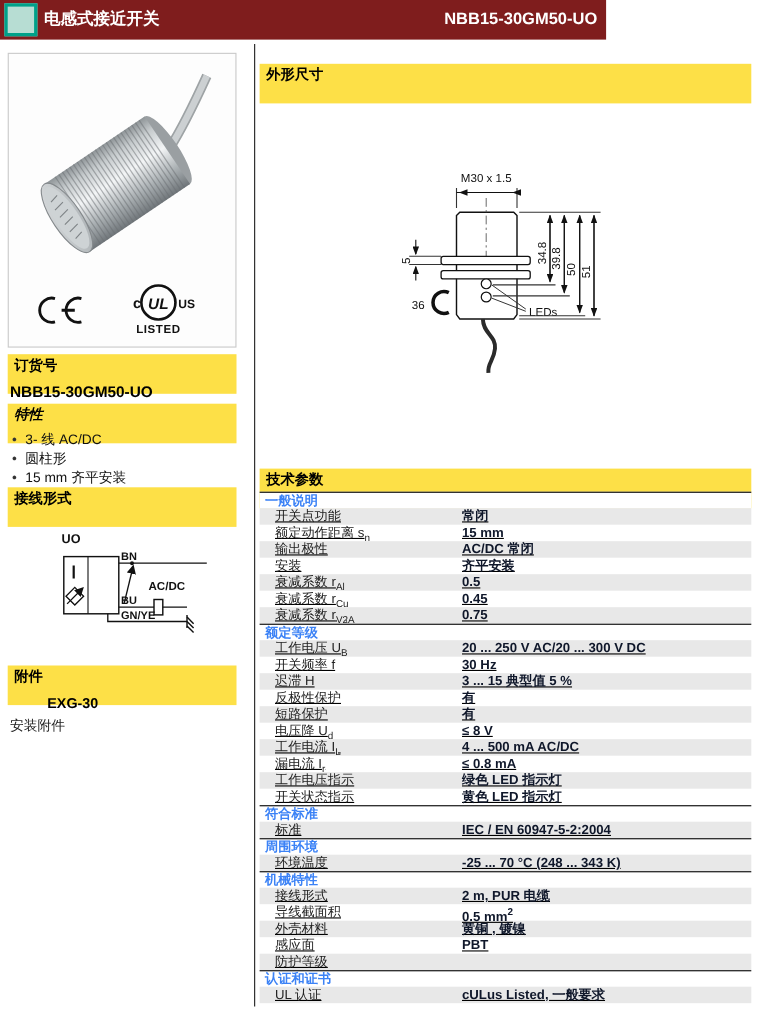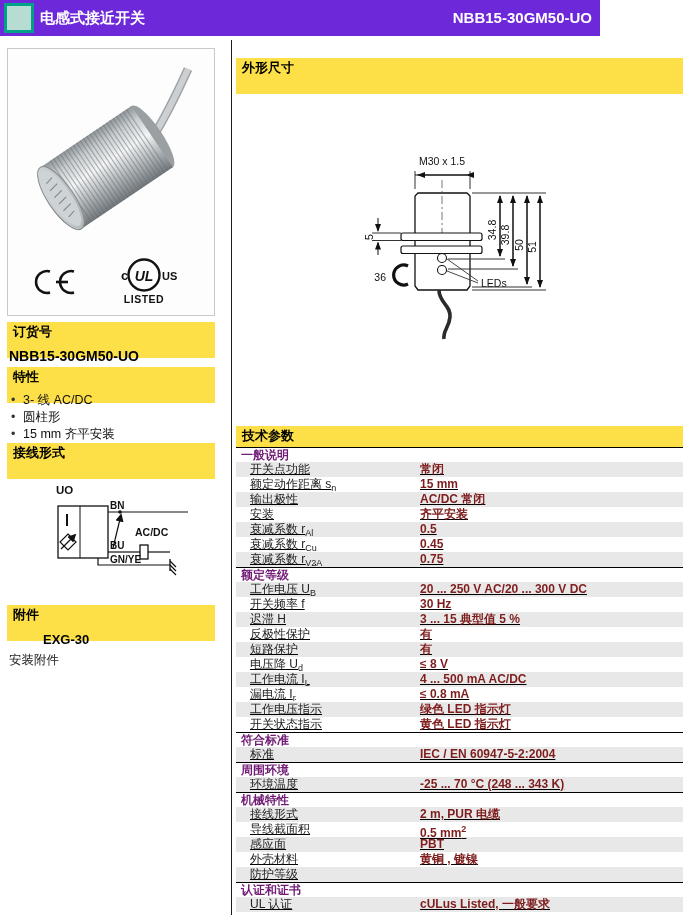--- a/index.html
+++ b/index.html
@@ -1,20 +1,20 @@
 <!DOCTYPE html>
 <html><head>
 <meta charset="utf-8">
 <style>
   * { margin:0; padding:0; box-sizing:border-box; }
   body { background:#fff; font-family:"Liberation Sans","DejaVu Sans",sans-serif; }
   .page { position:relative; width:694px; height:921px; background:#fff; overflow:hidden; }
 
   
-  .topbar { position:absolute; left:0; top:0; width:600px; height:36px; background:#6d28d9; }
+  .topbar { position:absolute; left:0; top:0; width:551px; height:36px; background:#7f1d1d; }
   .logo-square { position:absolute; left:4px; top:3px; width:30px; height:30px;
                  background:#b7ddd3; border:3px solid #00a189; }
   .doc-title { position:absolute; left:40px; top:0; height:36px; line-height:36px;
                color:#fff; font-weight:bold; font-size:15px; }
   .product-id { position:absolute; right:8px; top:0; height:36px; line-height:36px;
                 color:#fff; font-weight:bold; font-size:15px; }
 
   
   .col-divider { position:absolute; left:231px; top:40px; width:1px; height:875px; background:#1c1c1c; }
 
@@ -25,44 +25,44 @@
   
   .left-col { position:absolute; left:7px; top:40px; width:208px; height:880px; }
   .photo-box { position:absolute; left:0; top:8px; width:208px; height:268px;
                background:#fdfdfd; border:1px solid #c9c9c9; }
   .photo-box svg.product { position:absolute; left:8px; top:2px; }
   .ce-mark { position:absolute; left:22px; top:218px; }
   .ul-mark { position:absolute; left:100px; top:208px; }
 
   .order-bar   { position:absolute; left:0; top:282px; width:208px; }
   .order-num   { position:absolute; left:2px; top:308px; font-weight:bold; font-size:14px; color:#000; }
-  .feat-bar    { position:absolute; left:0; top:327px; width:208px; }
+  .feat-bar    { position:absolute; left:0; top:327px; width:208px;font-style:italic; }
   .feat-list   { position:absolute; left:4px; top:352px; font-size:12.5px; color:#111; }
   .feat-list .fi { line-height:17px; }
   .feat-list .dot { display:inline-block; width:12px; color:#333; }
   .conn-bar    { position:absolute; left:0; top:403px; width:208px; }
   .conn-svg    { position:absolute; left:13px; top:428px; }
   .acc-bar     { position:absolute; left:0; top:565px; width:208px; }
   .acc-model   { position:absolute; left:2px; top:592px; font-weight:bold; font-size:13px;padding-left:34px; }
   .acc-desc    { position:absolute; left:2px; top:612px; font-size:12.5px; color:#222; }
 
   
   .right-col { position:absolute; left:236px; top:40px; width:447px; height:880px; }
   .dims-bar  { position:absolute; left:0; top:18px; width:447px; }
   .dims-svg  { position:absolute; left:0; top:45px; }
   .tech-bar  { position:absolute; left:0; top:386px; width:447px; }
   .tech-table{ position:absolute; left:0; top:407px; width:447px; font-size:12px; }
 
-  .tsec-h { font-weight:bold; color:#701a75; border-top:1px solid #000;
+  .tsec-h { font-weight:bold; color:#3b82f6; border-top:1px solid #000;
             height:15px; line-height:14px; padding-left:5px; background:#fff; }
   .trow   { display:flex; height:15px; line-height:15px;text-decoration:underline; }
   .trows .trow:nth-child(odd) { background:#e8e8e8; }
   .tlabel { width:184px; padding-left:14px; color:#222; flex:none;
             white-space:nowrap; overflow:hidden; }
-  .tvalue { flex:1; font-weight:bold; color:#7f1d1d; white-space:nowrap; }
+  .tvalue { flex:1; font-weight:bold; color:#0f172a; white-space:nowrap; }
   sub { font-size:9px; } sup { font-size:9px; }
 
   svg text { font-family:"Liberation Sans","DejaVu Sans",sans-serif; fill:#111; }
   .dimtxt { font-size:10.5px; }
 </style>
 </head>
 <body>
 
 <div class="page">
 
@@ -366,28 +366,28 @@
           <div class="trows">
             <div class="trow">
               <span class="tlabel">接线形式</span>
               <span class="tvalue">2 m, PUR 电缆</span>
             </div>
             <div class="trow">
               <span class="tlabel">导线截面积</span>
               <span class="tvalue">0.5 mm<sup>2</sup></span>
             </div>
             <div class="trow">
+              <span class="tlabel">外壳材料</span>
+              <span class="tvalue">黄铜 , 镀镍</span>
+            </div>
+            <div class="trow">
               <span class="tlabel">感应面</span>
               <span class="tvalue">PBT</span>
             </div>
             <div class="trow">
-              <span class="tlabel">外壳材料</span>
-              <span class="tvalue">黄铜 , 镀镍</span>
-            </div>
-            <div class="trow">
               <span class="tlabel">防护等级</span>
             </div>
           </div>
         </div>
         <div class="tsec">
           <div class="tsec-h">认证和证书</div>
           <div class="trows">
             <div class="trow">
               <span class="tlabel">UL 认证</span>
               <span class="tvalue">cULus Listed, 一般要求</span>

